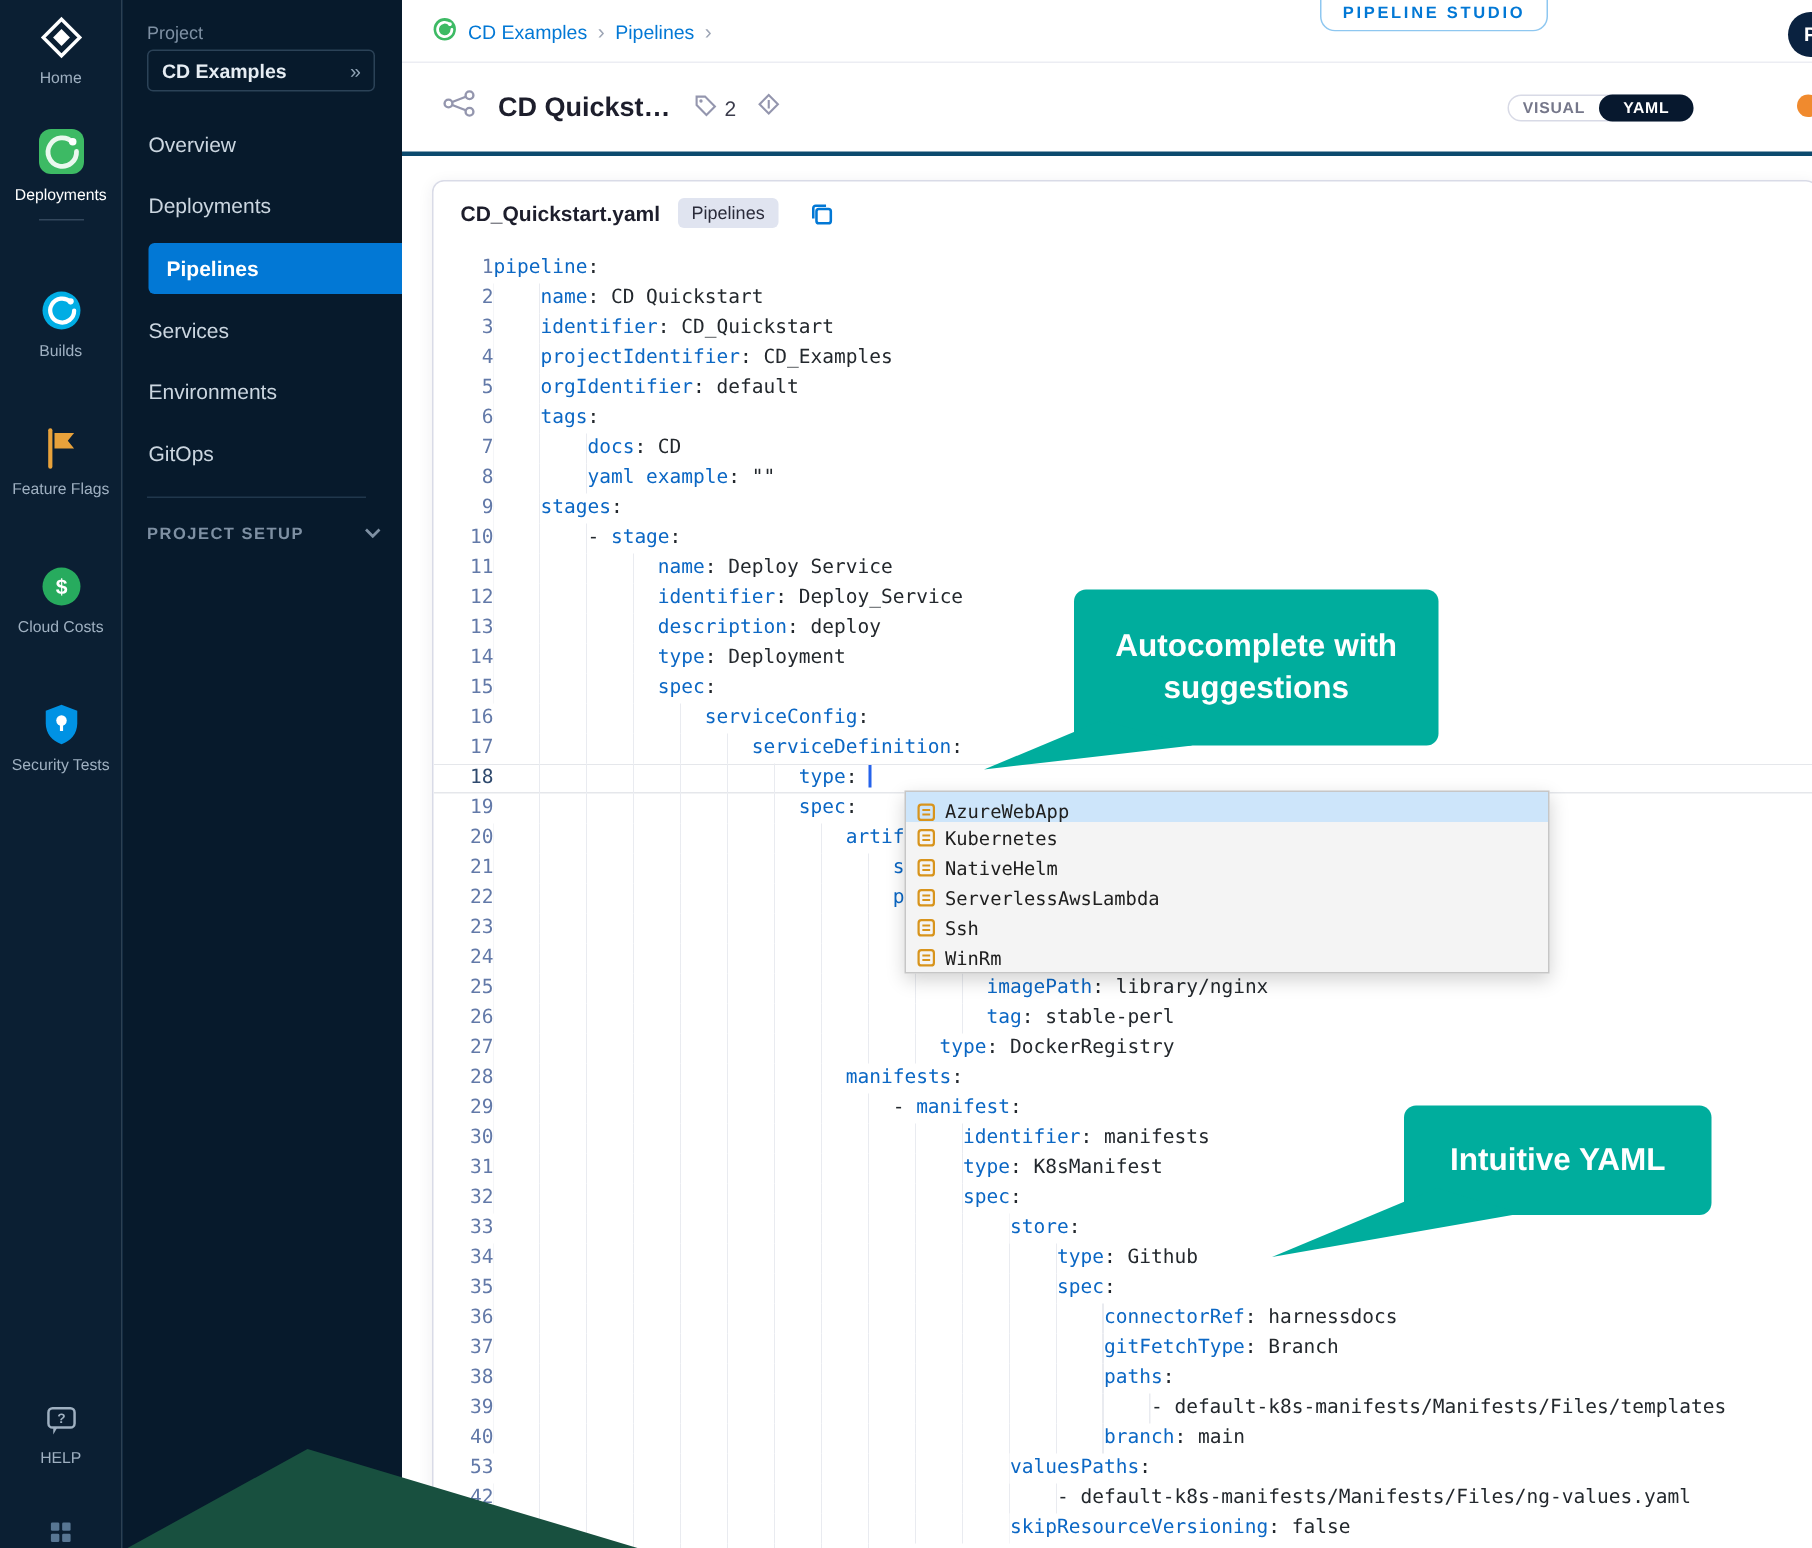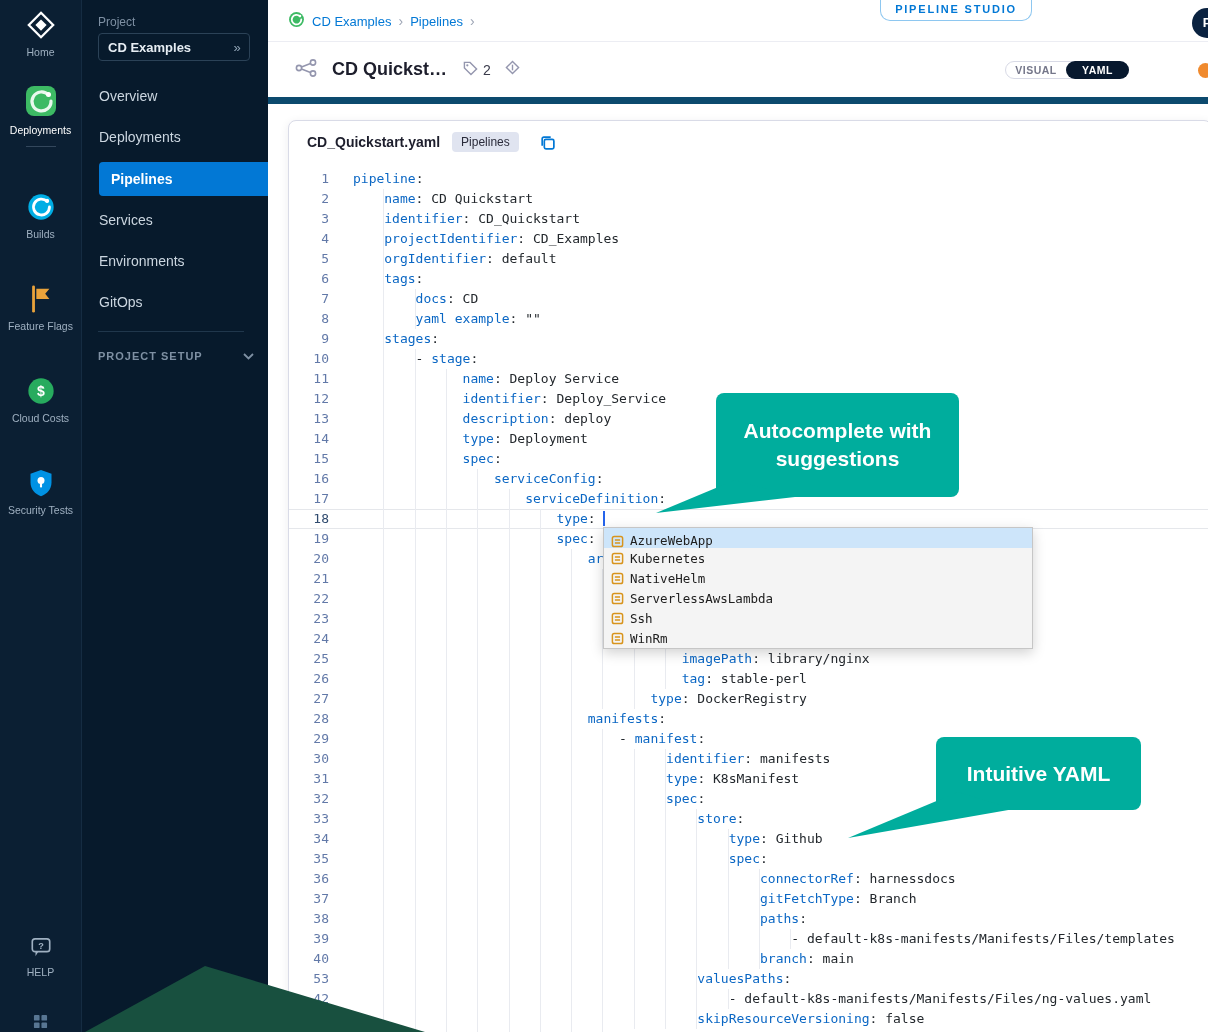--- a/index.html
+++ b/index.html
@@ -29,42 +29,42 @@
 
   
   #main{position:absolute;left:268px;top:0;right:0;bottom:0;background:#fff;z-index:1;}
   .topbar{position:absolute;left:0;top:0;right:0;height:42px;border-bottom:1px solid #ECEDF3;background:#fff;}
   .crumbs{position:absolute;left:20px;top:0;height:42px;display:flex;align-items:center;gap:7px;font-size:13px;}
   .crumb{color:#0278D5;cursor:pointer;}
   .csep{color:#9DA5B5;font-size:14px;}
   .studio-tab{position:absolute;left:612px;top:0;width:152px;height:21px;background:#fff;border:1px solid #8EC7F0;border-top:none;border-radius:0 0 10px 10px;color:#0278D5;font-size:11px;font-weight:bold;letter-spacing:1.8px;text-align:center;line-height:19px;z-index:3;}
   .avatar{position:absolute;left:924px;top:8px;width:30px;height:30px;border-radius:50%;background:#0A2240;color:#fff;font-size:13px;font-weight:bold;text-align:center;line-height:30px;z-index:4;cursor:pointer;}
 
-  .titlebar{position:absolute;left:0;top:42px;right:0;height:62px;border-bottom:7px solid #0c4a6e;display:flex;align-items:center;padding-left:26px;}
+  .titlebar{position:absolute;left:0;top:42px;right:0;height:62px;border-bottom:3px solid #0c4a6e;display:flex;align-items:center;padding-left:26px;}
   .pipe-title{font-size:18px;font-weight:bold;color:#1D1E2C;margin-left:12px;}
   .tag-group{display:flex;align-items:center;gap:5px;margin-left:16px;color:#3A3B4B;font-size:14px;}
   .diamond-ic{margin-left:14px;}
   .tb-spacer{flex:1;}
   .toggle{width:124px;height:18px;border:1px solid #D8DAE6;border-radius:10px;display:flex;align-items:center;background:#fff;margin-right:79px;cursor:pointer;}
   .tg-visual{flex:1;text-align:center;font-size:10.5px;font-weight:bold;color:#75778A;letter-spacing:.5px;}
   .tg-yaml{width:63px;height:18px;margin:-1px -1px -1px 0;background:#07182E;border-radius:10px;color:#fff;font-size:10.5px;font-weight:bold;text-align:center;line-height:18px;letter-spacing:.5px;}
   .unsaved-dot{position:absolute;left:930px;top:21px;width:15px;height:15px;border-radius:50%;background:#F08A2E;}
 
   
   .card{position:absolute;left:20px;top:120px;right:-4px;bottom:-8px;background:#fff;border:1px solid #D9DBE7;border-radius:8px;box-shadow:0 2px 10px rgba(40,41,61,.08);overflow:hidden;z-index:1;}
   .card-head{height:42px;display:flex;align-items:center;padding-left:18px;gap:12px;}
   .fname{font-size:14px;font-weight:bold;color:#1D1E2C;}
   .fbadge{background:#E0E4F0;color:#2A2B3A;font-size:12px;padding:3px 9px;border-radius:4px;}
   .copy-btn{margin-left:8px;cursor:pointer;display:flex;}
   #code-lines{position:absolute;left:0;top:48px;right:0;font-family:"DejaVu Sans Mono",monospace;font-size:13px;line-height:20px;color:#23282D;}
   .crow{display:flex;height:20px;}
   .crow.active{box-shadow:inset 0 1px 0 #E5E7EB, inset 0 -1px 0 #E5E7EB;}
   .gut{width:40px;text-align:right;color:#6279A8;flex:none;user-select:none;}
   .crow.active .gut{color:#2F4A6E;}
-  .ctext{margin-left:24px;white-space:pre;flex:none;}
+  .ctext{white-space:pre;flex:none;}
   .tok-k{color:#0B67C4;}
   .tok-v{color:#23282D;}
   .ind{display:inline-block;height:20px;vertical-align:top;background-image:repeating-linear-gradient(to right,transparent 0,transparent calc(4ch - 1px),#E9EBF0 calc(4ch - 1px),#E9EBF0 4ch);}
   .cursor{display:inline-block;width:2px;height:15px;margin-bottom:-3px;background:#2563EB;}
 
   
   .suggest{position:absolute;left:335px;top:527px;width:430px;background:#F4F4F4;border:1px solid #C6C6C6;box-shadow:0 4px 12px rgba(0,0,0,.18);z-index:8;}
   .srow{height:20px;display:flex;align-items:center;padding-left:7px;gap:6px;font-family:"DejaVu Sans Mono",monospace;font-size:12.5px;color:#202020;cursor:pointer;}
   .srow.sel{background:#CDE5FA;align-items:flex-end;}
   .sic{display:flex;flex:none;}

